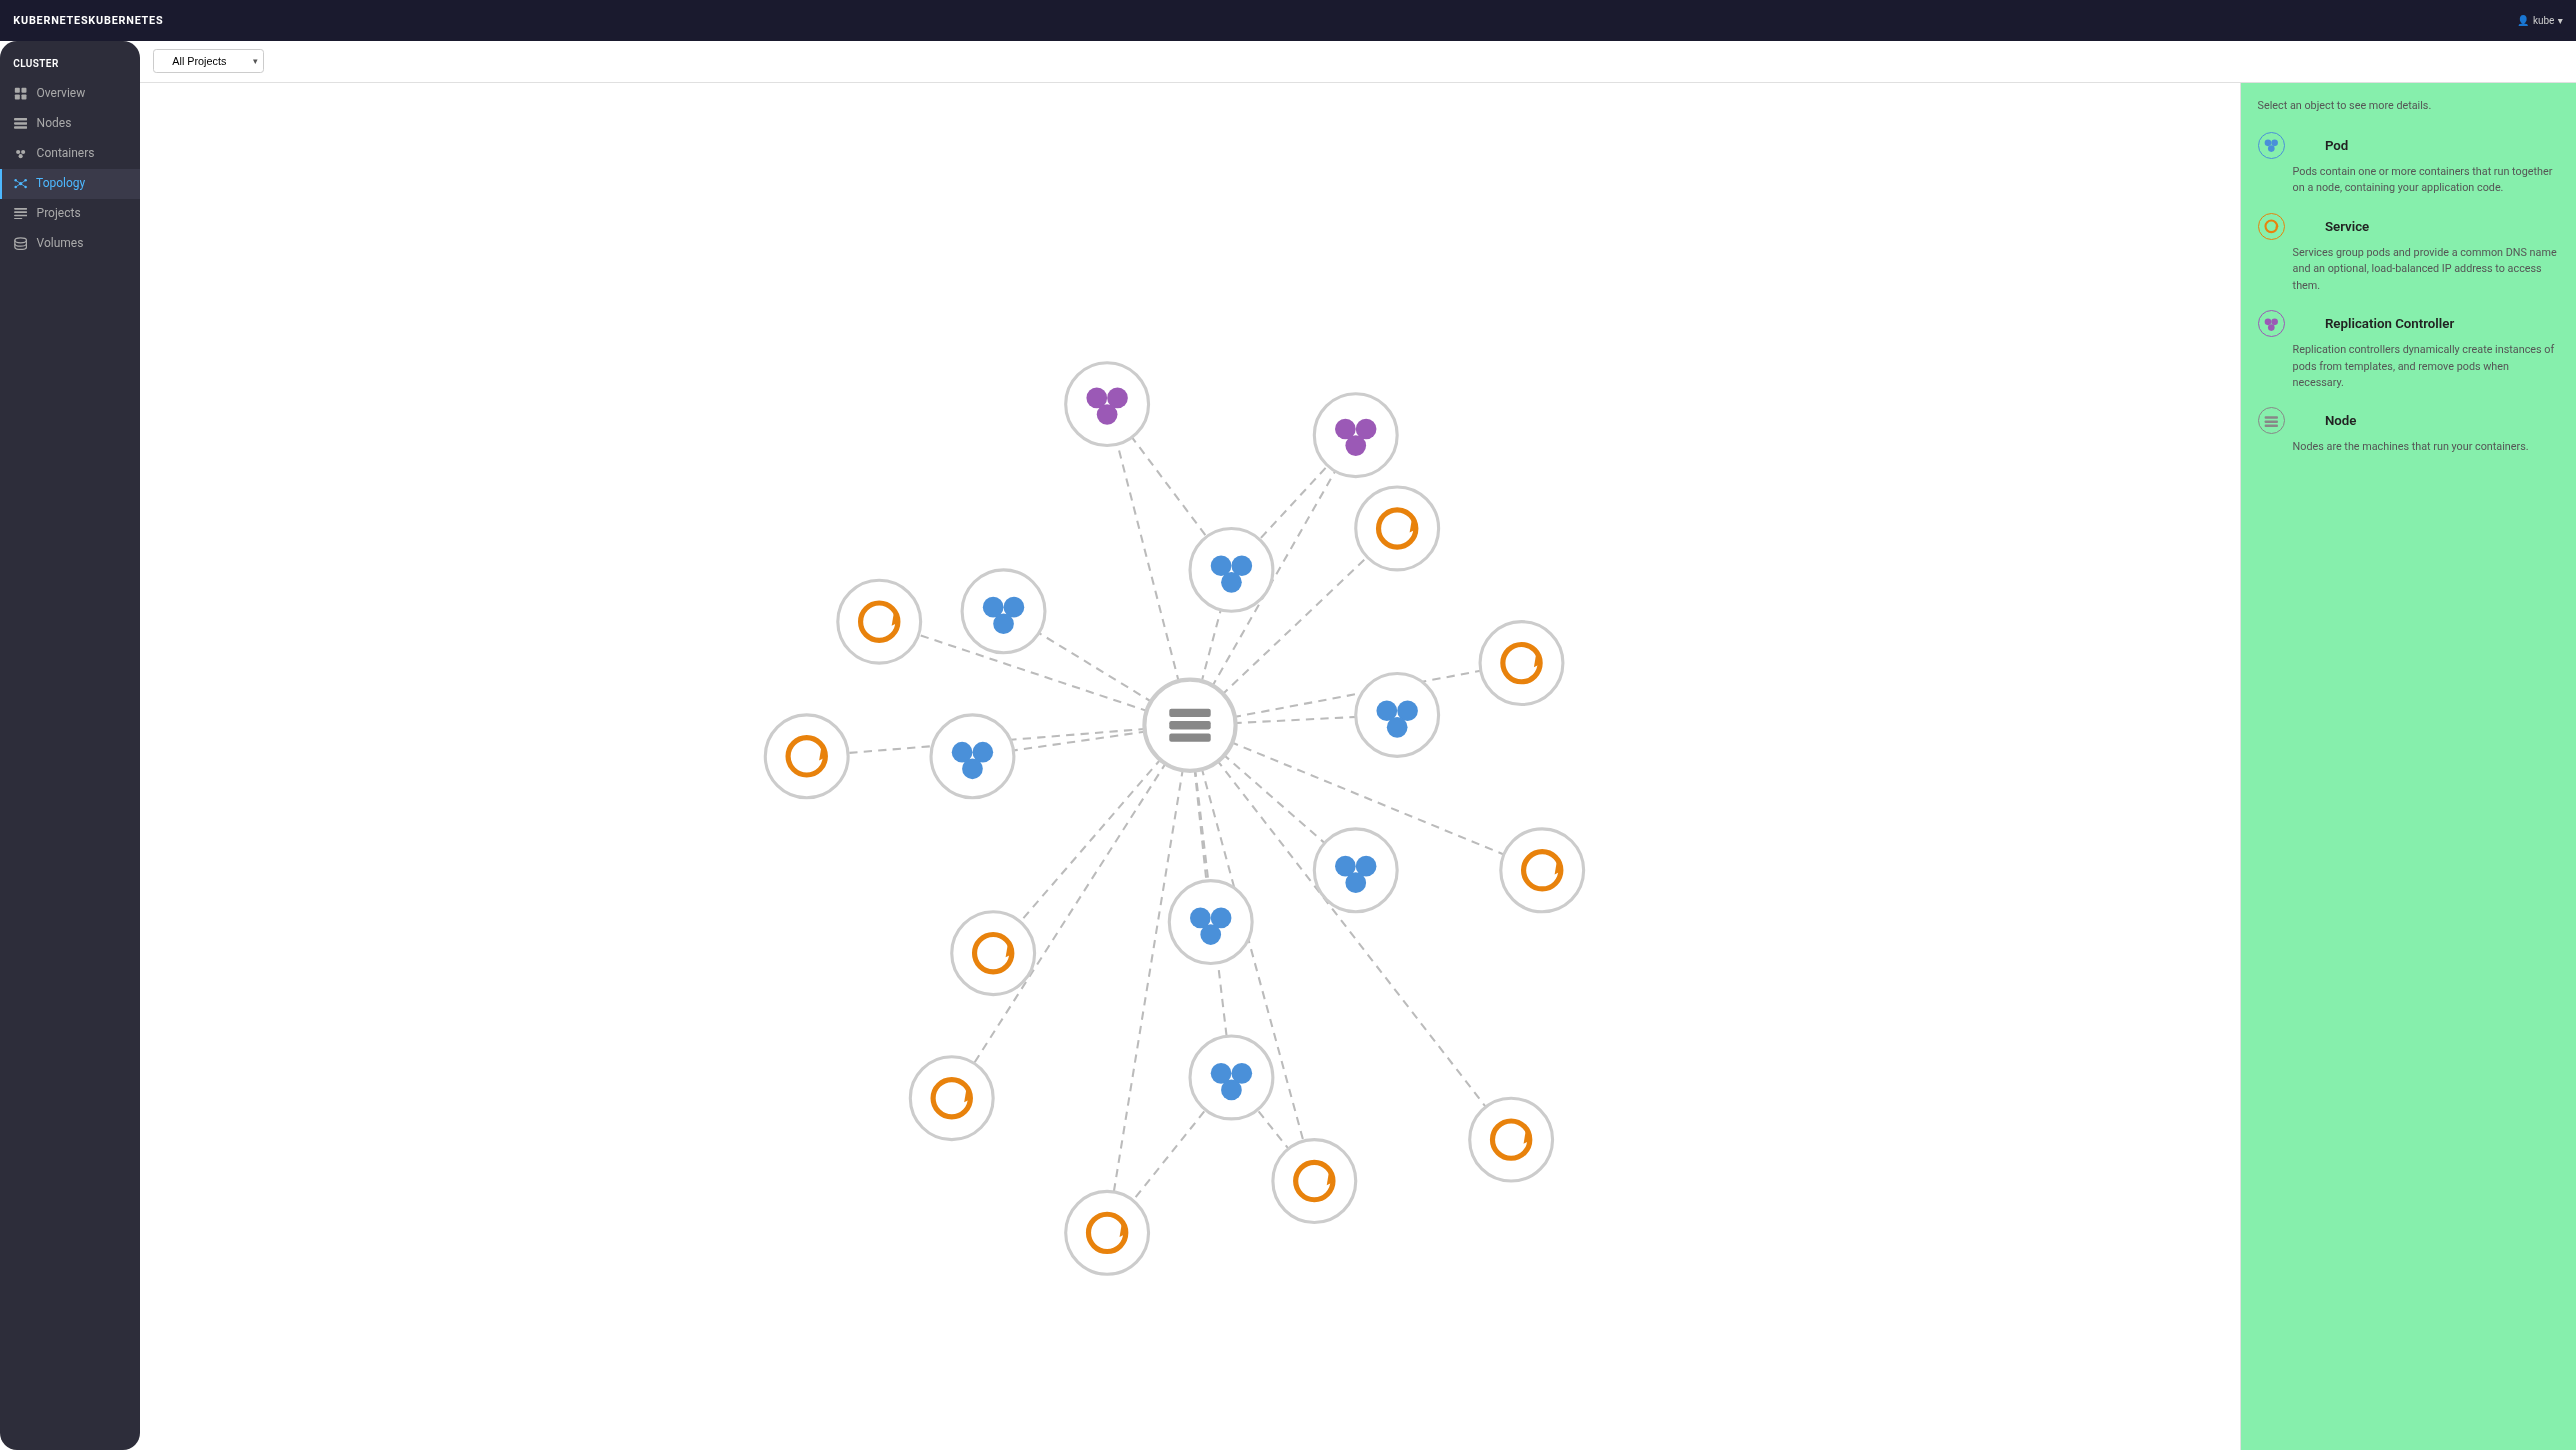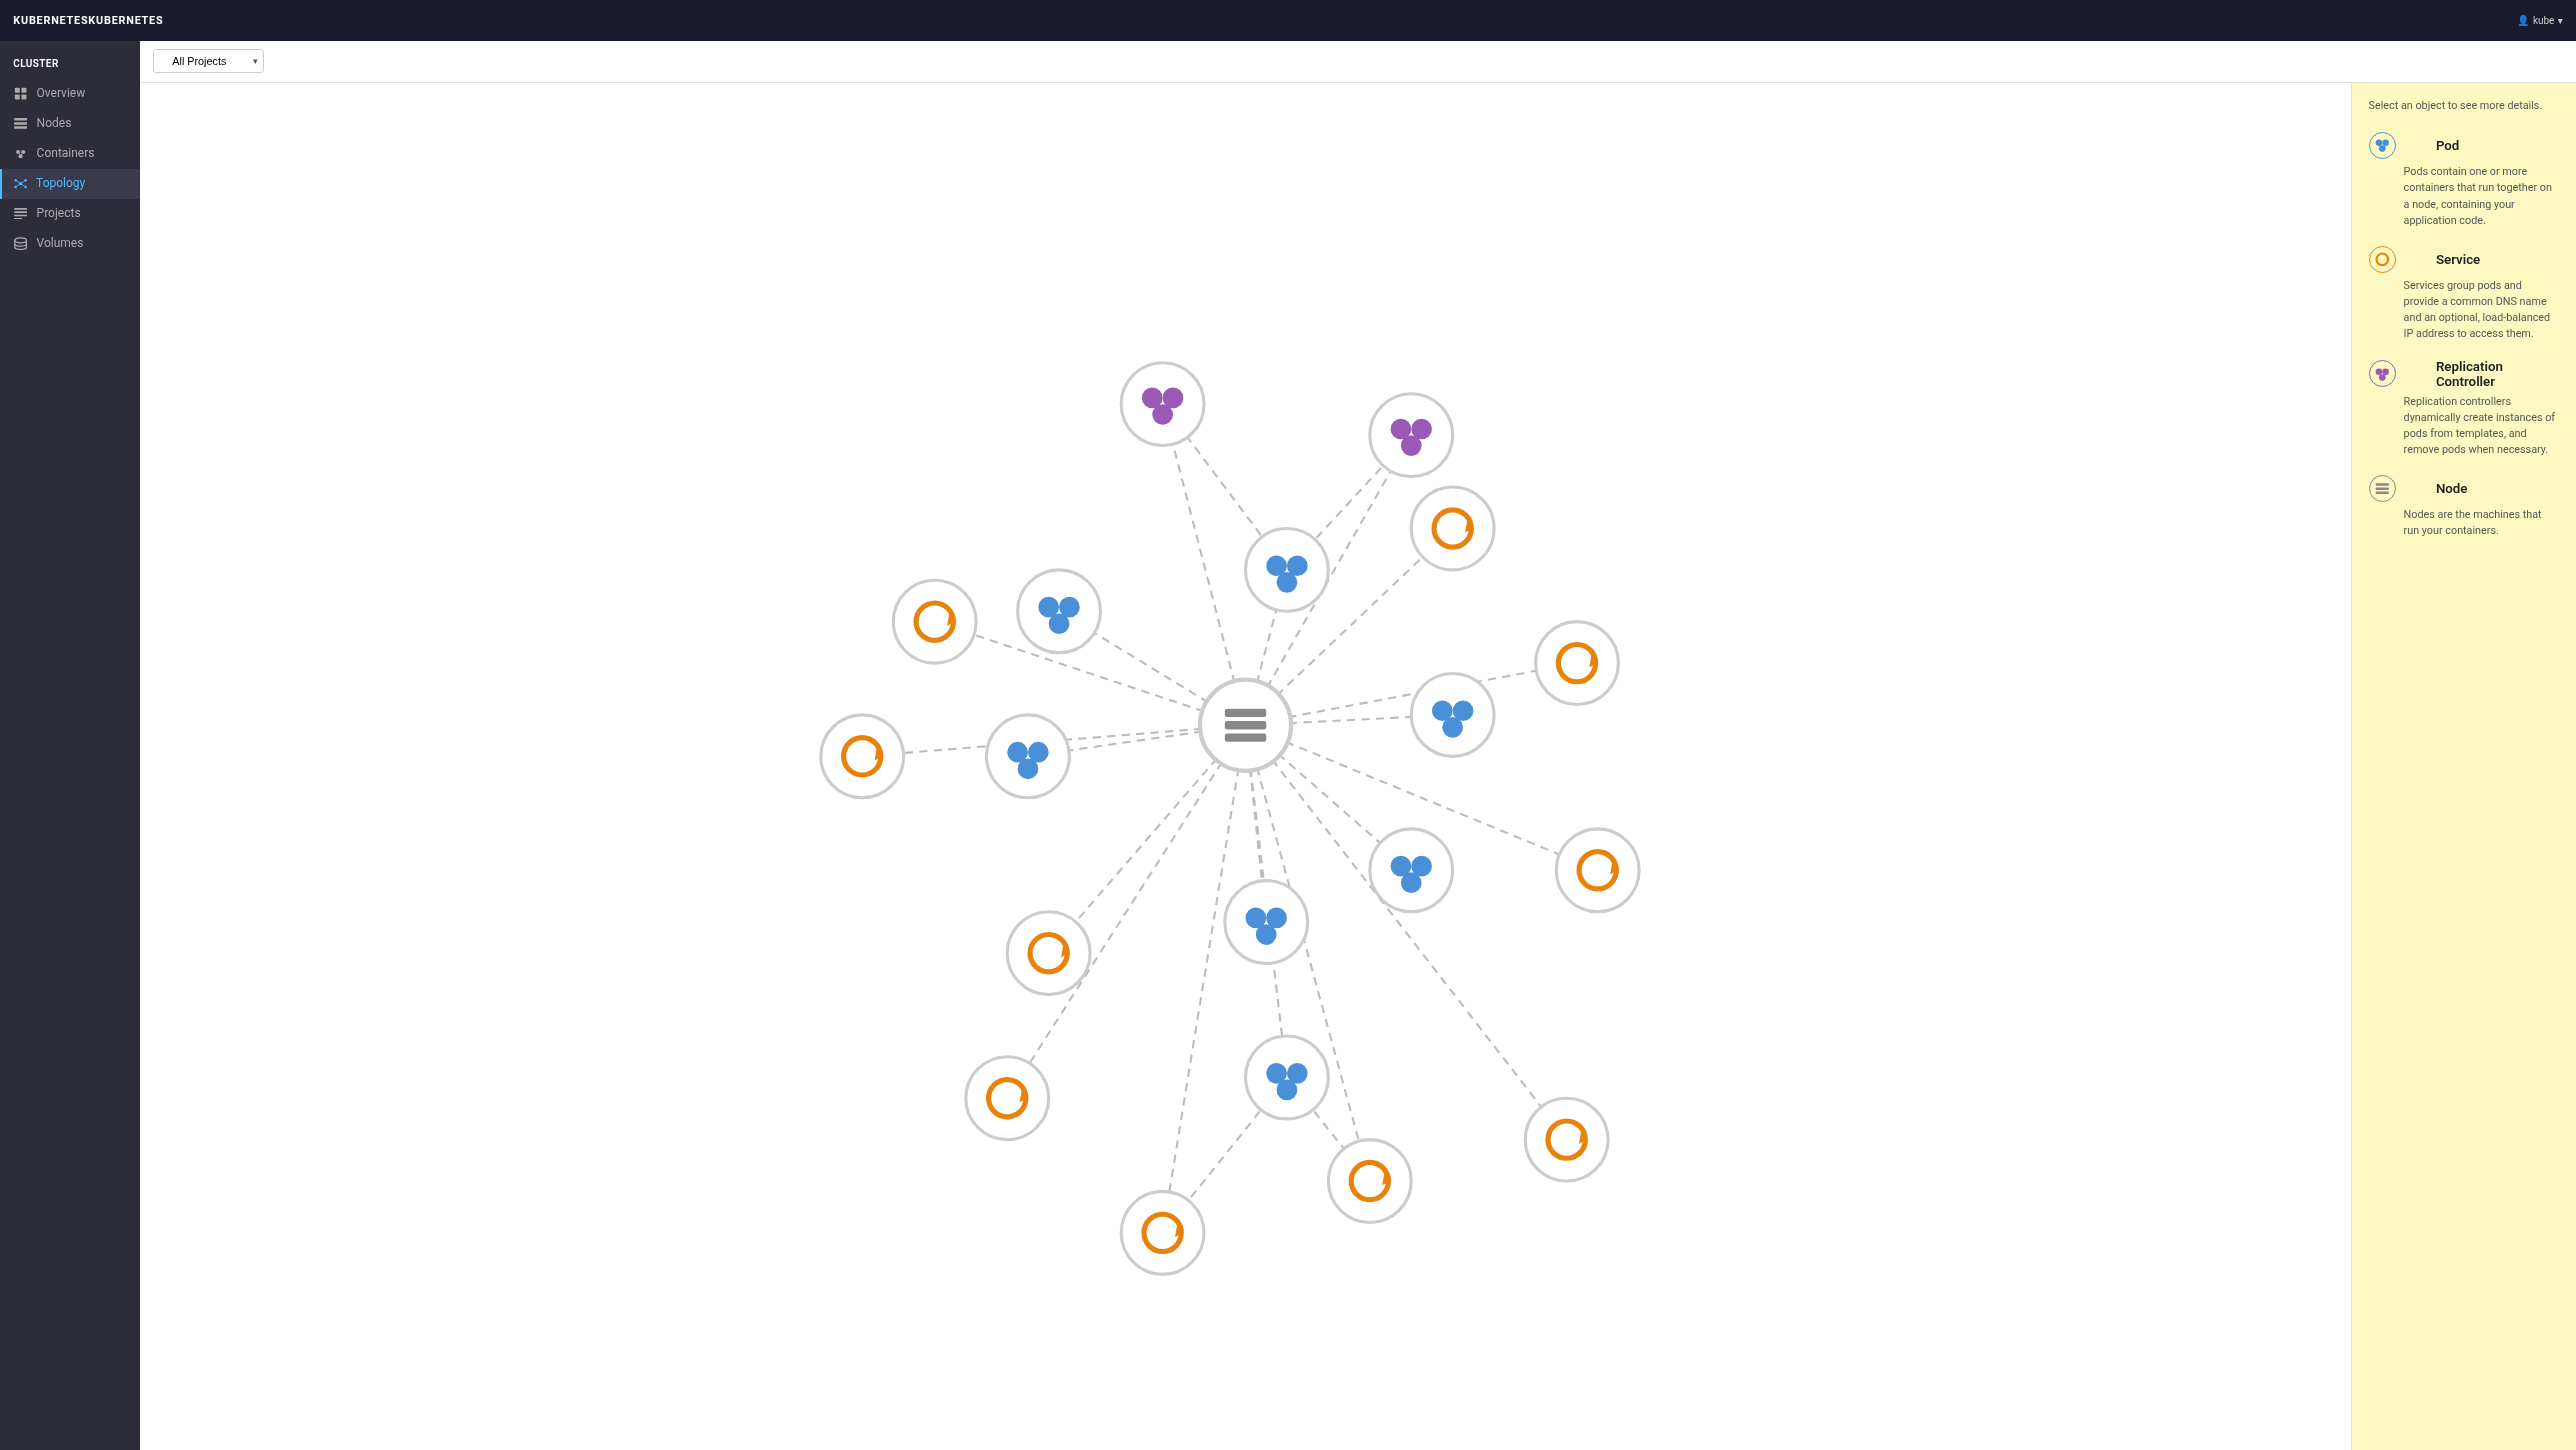--- a/index.html
+++ b/index.html
@@ -39,20 +39,21 @@
 
     
     .sidebar {
       width: 140px;
       background: #2d2d3a;
       color: #ccc;
       display: flex;
       flex-direction: column;
       flex-shrink: 0;
       padding-top: 10px;
+      border-radius: 17px;
     }
     .sidebar-cluster-label {
       font-size: 10px;
       font-weight: 600;
       color: #fff;
       padding: 6.7px 13.3px 10px 13.3px;
       text-transform: uppercase;
       letter-spacing: 0.4px;
     }
     .sidebar-item {
@@ -131,25 +132,25 @@
       overflow: hidden;
       background: #fff;
     }
     .topology-svg {
       width: 100%;
       height: 100%;
     }
 
     
     .right-panel {
-      width: 225px;
+      width: 336px;
       border-left: 0.8px solid #e0e0e0;
       padding: 16.6px;
       overflow-y: auto;
-      background: #fef9c3;
+      background: #86efac;
       flex-shrink: 0;
     }
     .right-panel-hint {
       font-size: 10.8px;
       color: #555;
       margin-bottom: 20px;
     }
     .legend-item {
       margin-bottom: 16.6px;
     }

